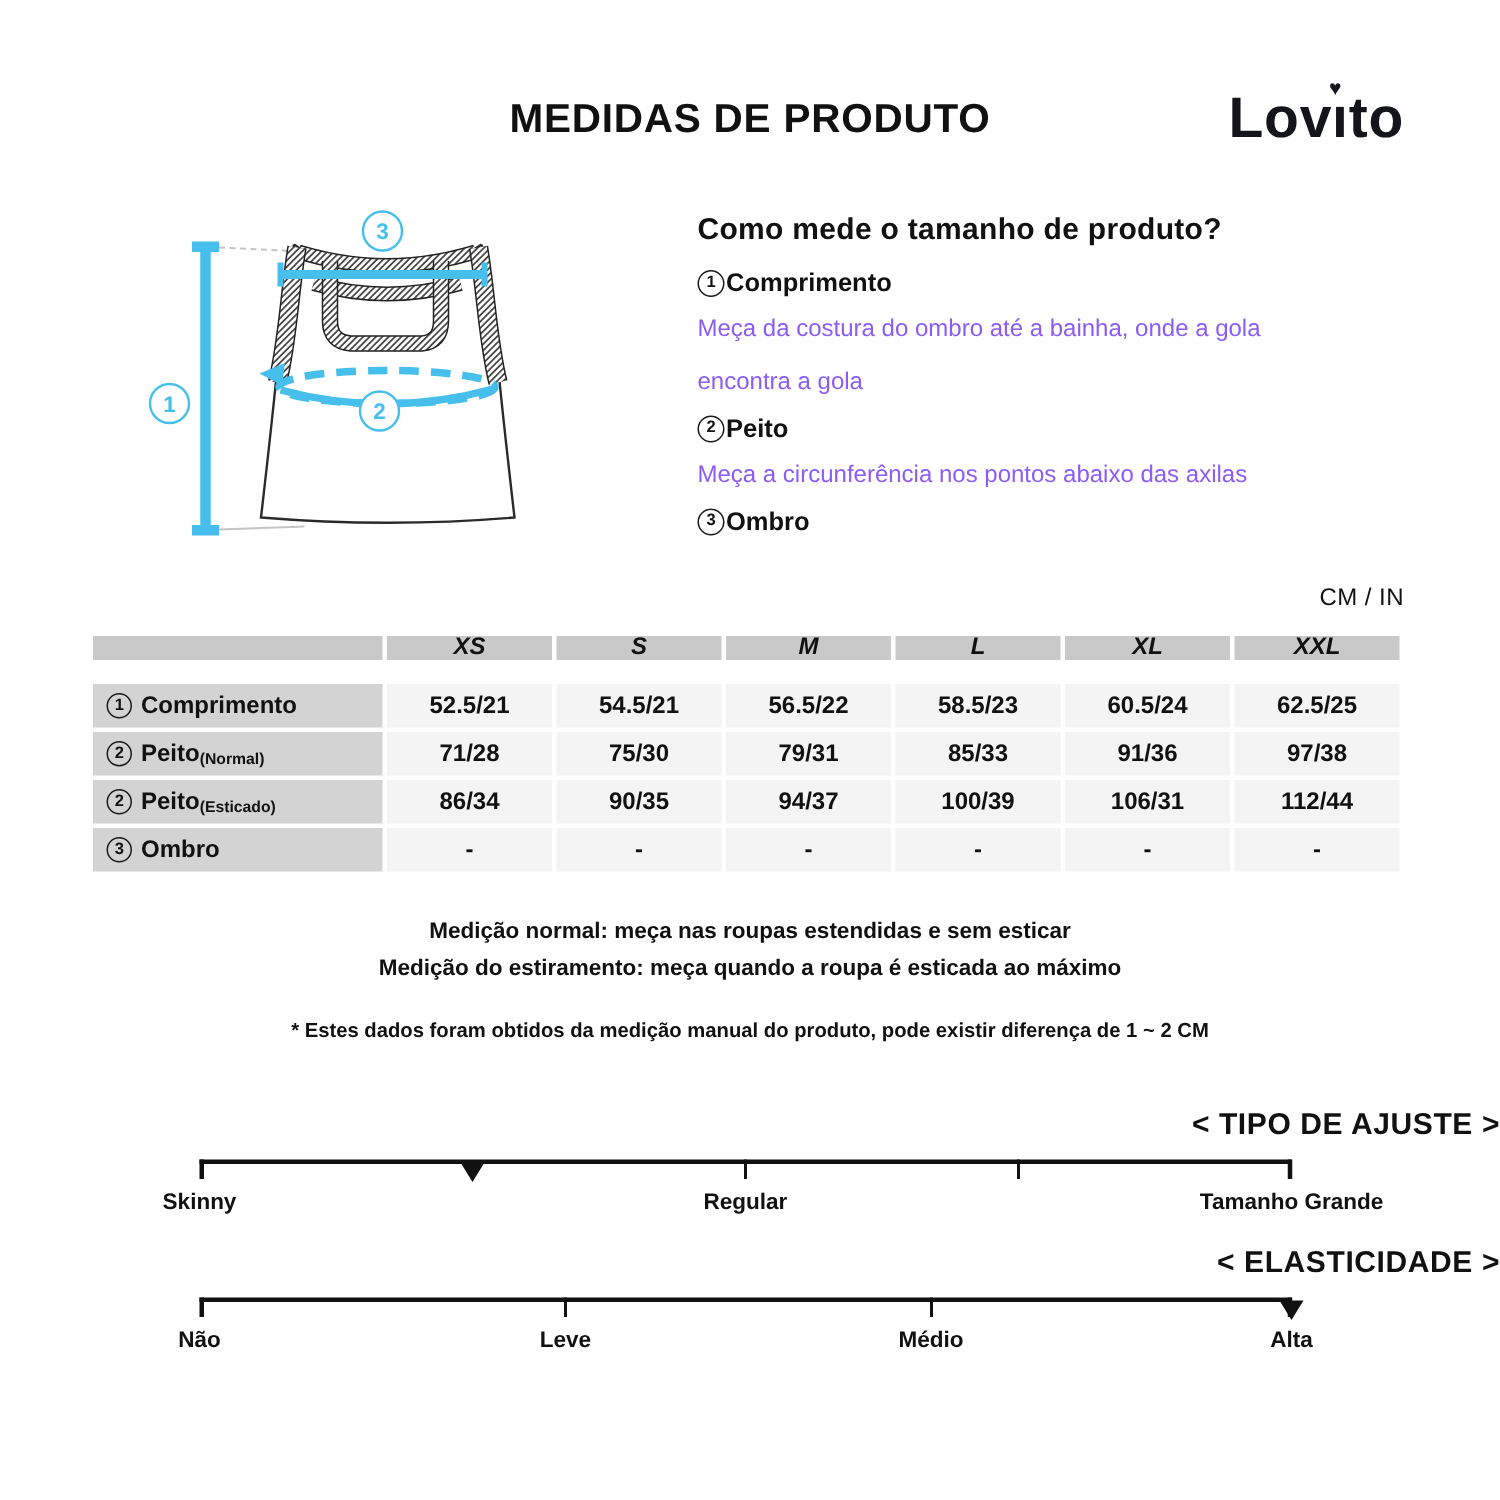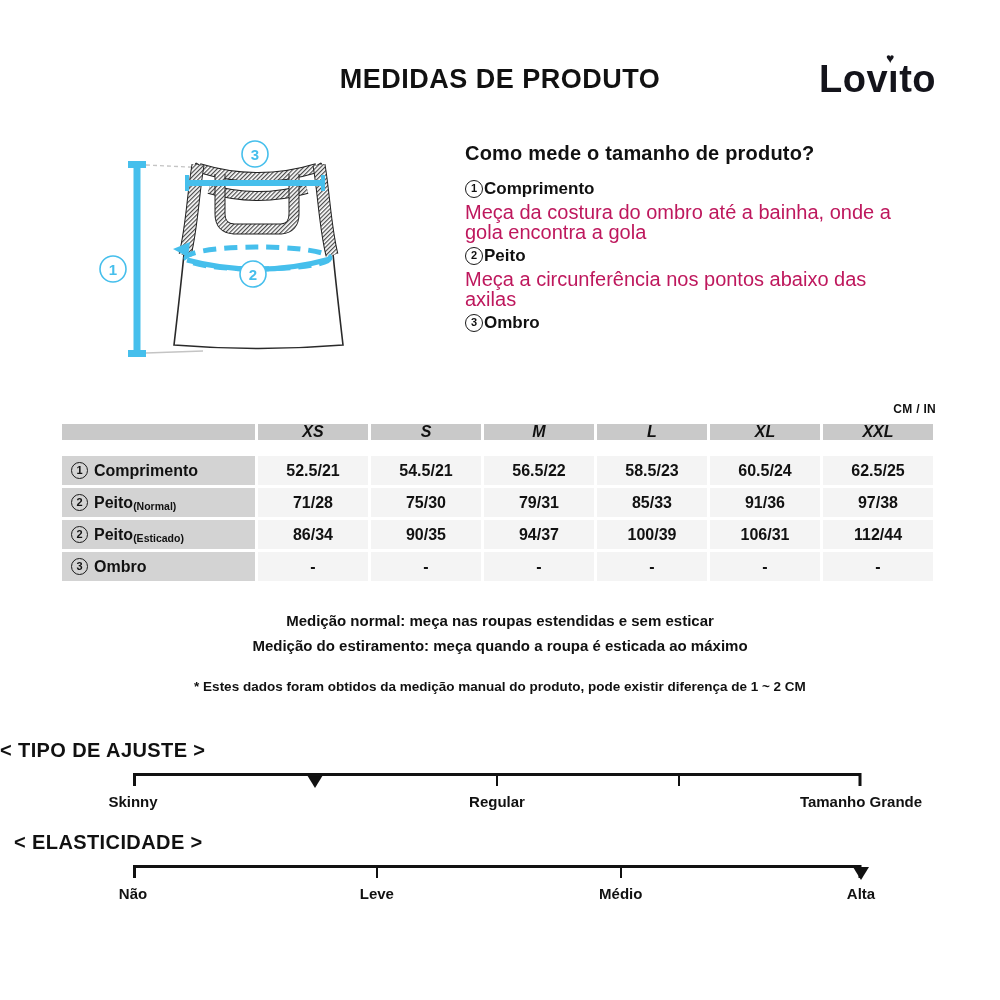--- a/index.html
+++ b/index.html
@@ -14,47 +14,47 @@
   .page-title { left:0; right:0; top:64px; text-align:center;
     font-size:27px; font-weight:800; letter-spacing:.5px; }
   .logo { top:58px; right:64px; font-size:38px; font-weight:700; letter-spacing:.5px; color:#14141b; }
   .logo .idot { position:relative; display:inline-block; }
   .logo .idot .heart { position:absolute; left:-2px; top:-7px; font-size:14px; line-height:1; }
 
   
   .guide { left:465px; top:142px; width:480px; }
   .guide-title { font-size:20px; font-weight:800; margin-bottom:10px; letter-spacing:.2px; }
   .g-name { font-size:17px; font-weight:800; line-height:27px; display:flex; align-items:center; }
-  .g-desc { font-size:20px; color:#be185d; line-height:20px; width:432px; }
+  .g-desc { font-size:16px; color:#8b5cf6; line-height:35px; width:432px; }
 
   .circ { display:inline-flex; align-items:center; justify-content:center;
     width:17px; height:17px; border:1.3px solid #1a1a1a; border-radius:50%;
     font-size:11px; font-weight:700; flex:none; line-height:1; }
   .g-name .circ { width:18px; height:18px; margin-right:1px; }
 
   
-  .units { top:390px; right:64px; font-size:12px; font-weight:700; letter-spacing:.3px;margin-top:12px; }
+  .units { top:390px; right:64px; font-size:16px; font-weight:400; letter-spacing:.3px; }
   .size-table { left:62px; top:424px; display:grid;
     grid-template-columns:193px repeat(6,110px); grid-auto-rows:29px; gap:3px; }
   .size-table > div { display:flex; align-items:center; justify-content:center;
     font-weight:700; font-size:16px; }
   .th { background:#c9c9c9; height:16px;font-style:italic; }
   .th.corner { background:#c9c9c9; }
   .rowlab { background:#d3d3d3; justify-content:flex-start !important; padding-left:9px; }
   .rowlab .circ { margin-right:6px; background:transparent; }
   .rowlab .sub { font-size:10.5px; position:relative; top:3px; font-weight:700; }
   .cell { background:#f4f4f4; font-size:15.5px; }
 
   
   .note1 { left:0; right:0; top:612px; text-align:center; font-size:15px; font-weight:700; }
   .note2 { left:0; right:0; top:637px; text-align:center; font-size:15px; font-weight:700; }
   .disclaimer { left:0; right:0; top:679px; text-align:center; font-size:13.5px; font-weight:700; }
 
   
-  .scale-title { left:0; right:0; text-align:left; font-size:20px; font-weight:800; letter-spacing:.4px; }
+  .scale-title { left:0; right:0; text-align:right; font-size:20px; font-weight:800; letter-spacing:.4px; }
   .fit-title { top:739px; }
   .elastic-title { top:831px;margin-left:14px; }
   .scale { left:133px; width:728px; height:45px; }
   .fit-scale { top:773px; }
   .elastic-scale { top:865px; }
   .scale .line { position:absolute; top:0; left:0; right:0; height:3px; background:#111; }
   .scale .tick { position:absolute; top:0; width:2px; height:13px; background:#111; transform:translateX(-50%); }
   .scale .tick.end-l { left:0; transform:none; width:2.5px; }
   .scale .tick.end-r { left:100%; transform:translateX(-100%); width:2.5px; }
   .scale .marker { position:absolute; top:2px; width:0; height:0; transform:translateX(-50%);

